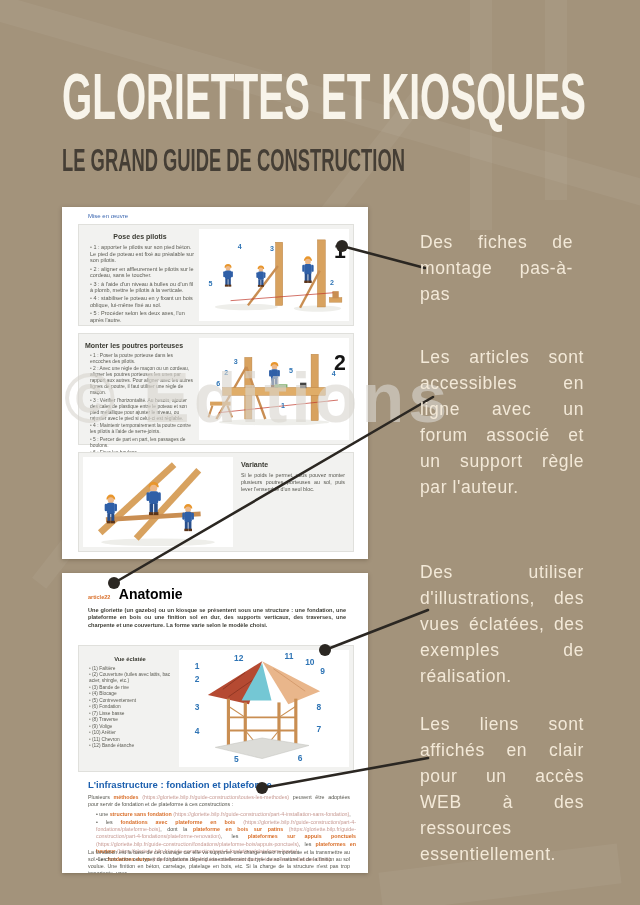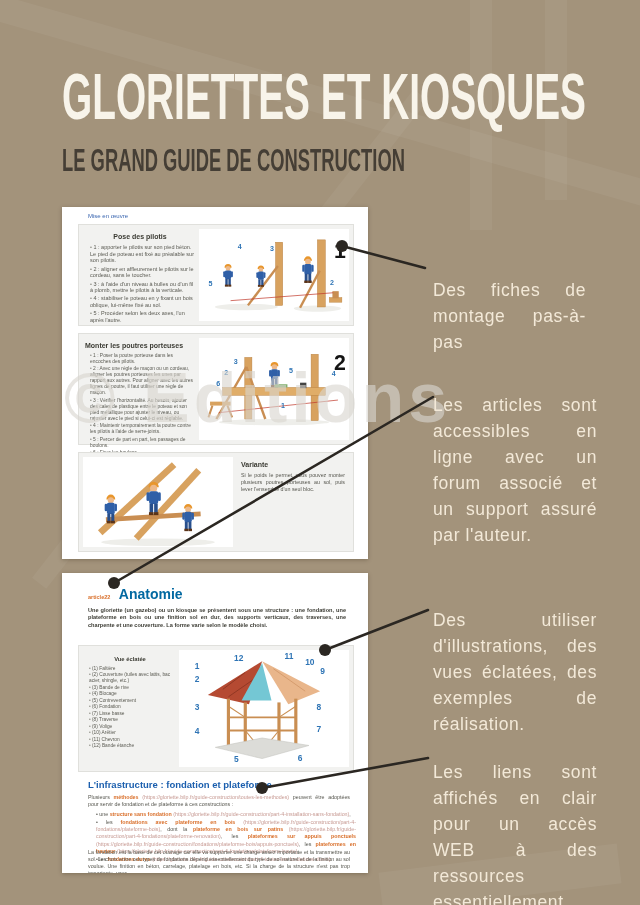--- a/index.html
+++ b/index.html
@@ -20,42 +20,42 @@
   .box .figcol{flex:1;background:#fff;position:relative;overflow:hidden;}
   .boxtitle{font-size:7px;font-weight:bold;color:#3b3b33;text-align:center;margin:2px 0 4px 0;}
   .boxtitle.left{text-align:left;}
   ul.steps{margin:0;padding:0 0 0 5px;list-style:none;}
   ul.steps li{font-size:5.5px;line-height:1.22;color:#5a5a52;margin-bottom:1.5px;}
   ul.steps li::before{content:"• ";color:#8a8a80;}
   .fig-num-big{font-weight:bold;fill:#141414;}
   .fig-num{font-weight:bold;fill:#2e74b5;}
   
   .tag{color:#d96f2a;font-size:5.5px;font-weight:bold;}
-  .h-article{display:inline;color:#0369a1;font-size:14px;font-weight:bold;margin-left:4px;}
+  .h-article{display:inline;color:#000000;font-size:14px;font-weight:bold;margin-left:4px;}
   .para{font-size:5.6px;line-height:1.3;color:#3c3c34;text-align:justify;font-weight:bold;}
   .para.normal{font-weight:normal;color:#55554d;}
   .vue-label{font-size:5.8px;font-weight:bold;color:#3b3b33;text-align:center;margin:4px 0 4px 0;}
   ul.parts{margin:0;padding:0 0 0 4px;list-style:none;}
   ul.parts li{font-size:4.8px;line-height:1.25;color:#5a5a52;margin-bottom:0.5px;}
   ul.parts li::before{content:"• ";color:#8a8a80;}
   .h-infra{color:#1b5fae;font-size:9.5px;font-weight:bold;}
   .small{font-size:5.3px;line-height:1.35;color:#55554d;text-align:justify;}
   .lnk{color:#d96f2a;font-weight:bold;}
   .url{color:#c79a93;}
   ul.infra{margin:2px 0 0 0;padding:0 0 0 6px;list-style:none;}
   ul.infra li{font-size:5.3px;line-height:1.35;color:#55554d;margin-bottom:1px;text-align:justify;}
   ul.infra li::before{content:"• ";color:#55554d;}
   
   #watermark{position:absolute;left:64px;top:366px;z-index:3;color:rgba(216,213,206,0.62);font-weight:bold;line-height:0.92;pointer-events:none;white-space:nowrap;}
   #watermark .w1{font-size:70px;letter-spacing:4px;display:block;}
   #watermark .w2{font-size:112px;letter-spacing:6px;display:block;margin-top:2px;}
   
   #connectors{position:absolute;left:0;top:0;z-index:4;pointer-events:none;}
   
-  .callout{position:absolute;left:433px;z-index:5;color:#f3e9d8;font-size:17.5px;line-height:26px;letter-spacing:0.6px;text-align:justify;text-align-last:left;margin-top:48px;}
+  .callout{position:absolute;left:420px;z-index:5;color:#f3e9d8;font-size:17.5px;line-height:26px;letter-spacing:0.6px;text-align:justify;text-align-last:left;}
   #callout1{top:229px;width:153px;}
   #callout2{top:344px;width:164px;}
   #callout3{top:559px;width:164px;}
   #callout4{top:711px;width:164px;}
 </style>
 </head>
 <body>
 
 <div id="poster">
 
@@ -263,17 +263,17 @@
     </g>
     <g fill="#2b2722">
       <circle cx="342" cy="246" r="6"></circle>
       <circle cx="114" cy="583" r="6"></circle>
       <circle cx="325" cy="650" r="6"></circle>
       <circle cx="262" cy="788" r="6"></circle>
     </g>
   </svg>
 
   <div class="callout" id="callout1">Des fiches de montage pas-à-pas</div>
-  <div class="callout" id="callout2">Les articles sont accessibles en ligne avec un forum associé et un support assuré par l'auteur.</div>
+  <div class="callout" id="callout2">Les articles sont accessibles en ligne avec un forum associé et un support règle par l'auteur.</div>
   <div class="callout" id="callout3">Des utiliser d'illustrations, des vues éclatées, des exemples de réalisation.</div>
   <div class="callout" id="callout4">Les liens sont affichés en clair pour un accès WEB à des ressources essentiellement.</div>
 
 </div>
 
 </body></html>

